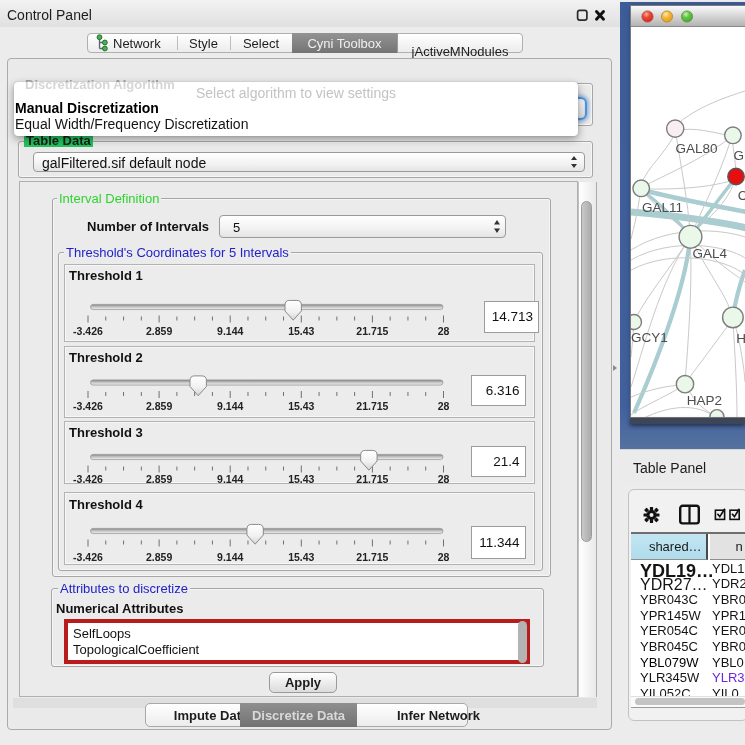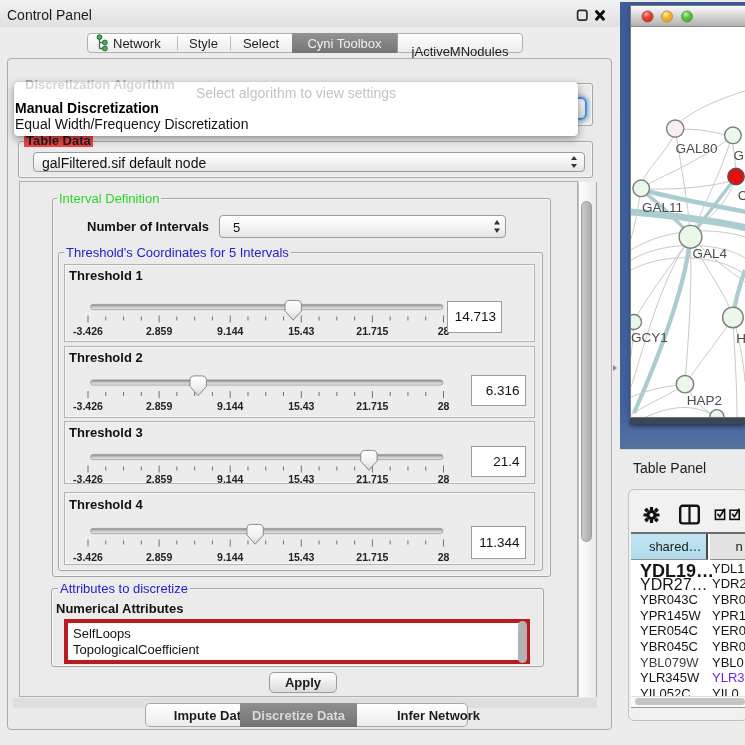--- a/index.html
+++ b/index.html
@@ -1,19 +1,19 @@
 <!DOCTYPE html>
 <html><head><meta charset="utf-8">
 <style>
 *{margin:0;padding:0;box-sizing:border-box;}
 html,body{width:745px;height:745px;overflow:hidden;}
 body{font-family:"Liberation Sans",sans-serif;background:#ececec;position:relative;}
 .abs{position:absolute;}
 .grp{position:absolute;border:1px solid #a6a6a6;border-radius:3px;box-shadow:inset 0 0 0 1px rgba(255,255,255,.55);}
-.glabel{position:absolute;font-size:13px;background:#ef4444;padding:0 2px;line-height:13px;}
+.glabel{position:absolute;font-size:13px;background:#22c55e;padding:0 2px;line-height:13px;}
 .tpanel{position:absolute;border:1px solid #b3b3b3;background:#ececec;box-shadow:inset 0 0 0 1px rgba(255,255,255,.6);}
 .vbox{position:absolute;background:#fff;border:1px solid #9c9c9c;font-size:13.5px;color:#111;text-align:right;padding-right:5px;display:flex;align-items:center;justify-content:flex-end;}
 .combo{position:absolute;background:linear-gradient(#ffffff,#f2f2f2 60%,#e4e4e4);border:1px solid #9a9a9a;border-radius:4px;font-size:13px;color:#111;}
 .bold{font-weight:bold;}
 </style></head><body>
 
 <div class="abs" style="left:0;top:0;width:620px;height:27px;background:linear-gradient(#f2f2f2,#e0e0e0);"></div>
 <div class="abs" style="left:7px;top:7px;font-size:14px;color:#1c1c1c;">Control Panel</div>
 <svg class="abs" style="left:575px;top:9px;" width="34" height="13" viewBox="0 0 34 13">
 <rect x="2.6" y="1.4" width="9.3" height="9.8" rx="2.2" fill="none" stroke="#2b2b2b" stroke-width="1.7"></rect>
@@ -77,21 +77,21 @@
     <rect x="26.5" y="40.4" width="352.5" height="5.2" rx="2.6" fill="url(#tg)" stroke="#9a9a9a" stroke-width="0.8"></rect>
     <path d="M24.00 51.5 L24.00 58.5 M41.77 52.5 L41.77 56.5 M59.55 52.5 L59.55 56.5 M77.33 52.5 L77.33 56.5 M95.10 51.5 L95.10 58.5 M112.88 52.5 L112.88 56.5 M130.65 52.5 L130.65 56.5 M148.43 52.5 L148.43 56.5 M166.20 51.5 L166.20 58.5 M183.97 52.5 L183.97 56.5 M201.75 52.5 L201.75 56.5 M219.53 52.5 L219.53 56.5 M237.30 51.5 L237.30 58.5 M255.07 52.5 L255.07 56.5 M272.85 52.5 L272.85 56.5 M290.62 52.5 L290.62 56.5 M308.40 51.5 L308.40 58.5 M326.18 52.5 L326.18 56.5 M343.95 52.5 L343.95 56.5 M361.73 52.5 L361.73 56.5 M379.50 51.5 L379.50 58.5" stroke="#707070" stroke-width="1"></path>
     <path d="M221.00 47.0 L221.00 41.0 Q221.00 36.4 225.60 36.4 L232.80 36.4 Q237.40 36.4 237.40 41.0 L237.40 47.0 L229.20 56.2 Z" fill="url(#thg)" stroke="#8a8a8a" stroke-width="1"></path>
   </svg>
 <div class="abs bold" style="left:58.0px;top:324.5px;width:60px;text-align:center;font-size:10.5px;color:#222;">-3.426</div>
 <div class="abs bold" style="left:129.1px;top:324.5px;width:60px;text-align:center;font-size:10.5px;color:#222;">2.859</div>
 <div class="abs bold" style="left:200.2px;top:324.5px;width:60px;text-align:center;font-size:10.5px;color:#222;">9.144</div>
 <div class="abs bold" style="left:271.3px;top:324.5px;width:60px;text-align:center;font-size:10.5px;color:#222;">15.43</div>
 <div class="abs bold" style="left:342.4px;top:324.5px;width:60px;text-align:center;font-size:10.5px;color:#222;">21.715</div>
 <div class="abs bold" style="left:413.5px;top:324.5px;width:60px;text-align:center;font-size:10.5px;color:#222;">28</div>
-<div class="vbox" style="left:447px;top:301px;width:55px;height:31.5px;">14.713</div>
+<div class="vbox" style="left:484px;top:301px;width:55px;height:31.5px;">14.713</div>
 <div class="tpanel" style="left:64px;top:345.5px;width:471px;height:72px;"></div>
 <div class="abs bold" style="left:69px;top:350.0px;font-size:13px;color:#111;">Threshold 2</div>
 <svg class="abs" style="left:64px;top:345.5px;" width="471" height="72" viewBox="0 0 471 72">
     <defs>
       <linearGradient id="tg" x1="0" y1="0" x2="0" y2="1">
         <stop offset="0" stop-color="#7f7f7f"></stop>
         <stop offset="0.45" stop-color="#c2c2c2"></stop>
         <stop offset="1" stop-color="#efefef"></stop>
       </linearGradient>
       <linearGradient id="thg" x1="0" y1="0" x2="0" y2="1">
@@ -293,21 +293,21 @@
 <div class="abs" style="left:640px;top:576.2px;font-size:16px;color:#141414;white-space:nowrap;">YDR27…</div>
 <div class="abs" style="left:712px;top:576.2px;font-size:13px;color:#141414;white-space:nowrap;">YDR2</div>
 <div class="abs" style="left:640px;top:591.9px;font-size:13px;color:#141414;white-space:nowrap;">YBR043C</div>
 <div class="abs" style="left:712px;top:591.9px;font-size:13px;color:#141414;white-space:nowrap;">YBR0</div>
 <div class="abs" style="left:640px;top:607.6px;font-size:13px;color:#141414;white-space:nowrap;">YPR145W</div>
 <div class="abs" style="left:712px;top:607.6px;font-size:13px;color:#141414;white-space:nowrap;">YPR1</div>
 <div class="abs" style="left:640px;top:623.3px;font-size:13px;color:#141414;white-space:nowrap;">YER054C</div>
 <div class="abs" style="left:712px;top:623.3px;font-size:13px;color:#141414;white-space:nowrap;">YER0</div>
 <div class="abs" style="left:640px;top:639.0px;font-size:13px;color:#141414;white-space:nowrap;">YBR045C</div>
 <div class="abs" style="left:712px;top:639.0px;font-size:13px;color:#141414;white-space:nowrap;">YBR0</div>
-<div class="abs" style="left:640px;top:654.7px;font-size:13px;color:#404040;white-space:nowrap;">YBL079W</div>
+<div class="abs" style="left:640px;top:654.7px;font-size:13px;color:#000000;white-space:nowrap;">YBL079W</div>
 <div class="abs" style="left:712px;top:654.7px;font-size:13px;color:#141414;white-space:nowrap;">YBL0</div>
 <div class="abs" style="left:640px;top:670.4px;font-size:13px;color:#141414;white-space:nowrap;">YLR345W</div>
 <div class="abs" style="left:712px;top:670.4px;font-size:13px;color:#6d28d9;white-space:nowrap;">YLR3</div>
 <div class="abs" style="left:640px;top:686.1px;font-size:13px;color:#141414;white-space:nowrap;">YIL052C</div>
 <div class="abs" style="left:712px;top:686.1px;font-size:13px;color:#141414;white-space:nowrap;">YIL0</div>
 <div class="abs" style="left:631px;top:696px;width:114px;height:11px;background:#fafafa;border-top:1px solid #e0e0e0;"></div>
 <div class="abs" style="left:635px;top:698px;width:110px;height:7px;background:#c4c4c4;border-radius:4px;"></div>
 <div class="abs" style="left:631px;top:707px;width:114px;height:1px;background:#9a9a9a;"></div>
 <div class="abs" style="left:14px;top:82px;width:564px;height:54px;background:#ffffff;border-radius:4px;box-shadow:0 3px 8px rgba(0,0,0,.38), 0 0 1px rgba(0,0,0,.3);"></div>
 <div class="abs bold" style="left:25px;top:78px;font-size:13px;line-height:13px;color:#d6d6d6;">Discretization Algorithm</div>

